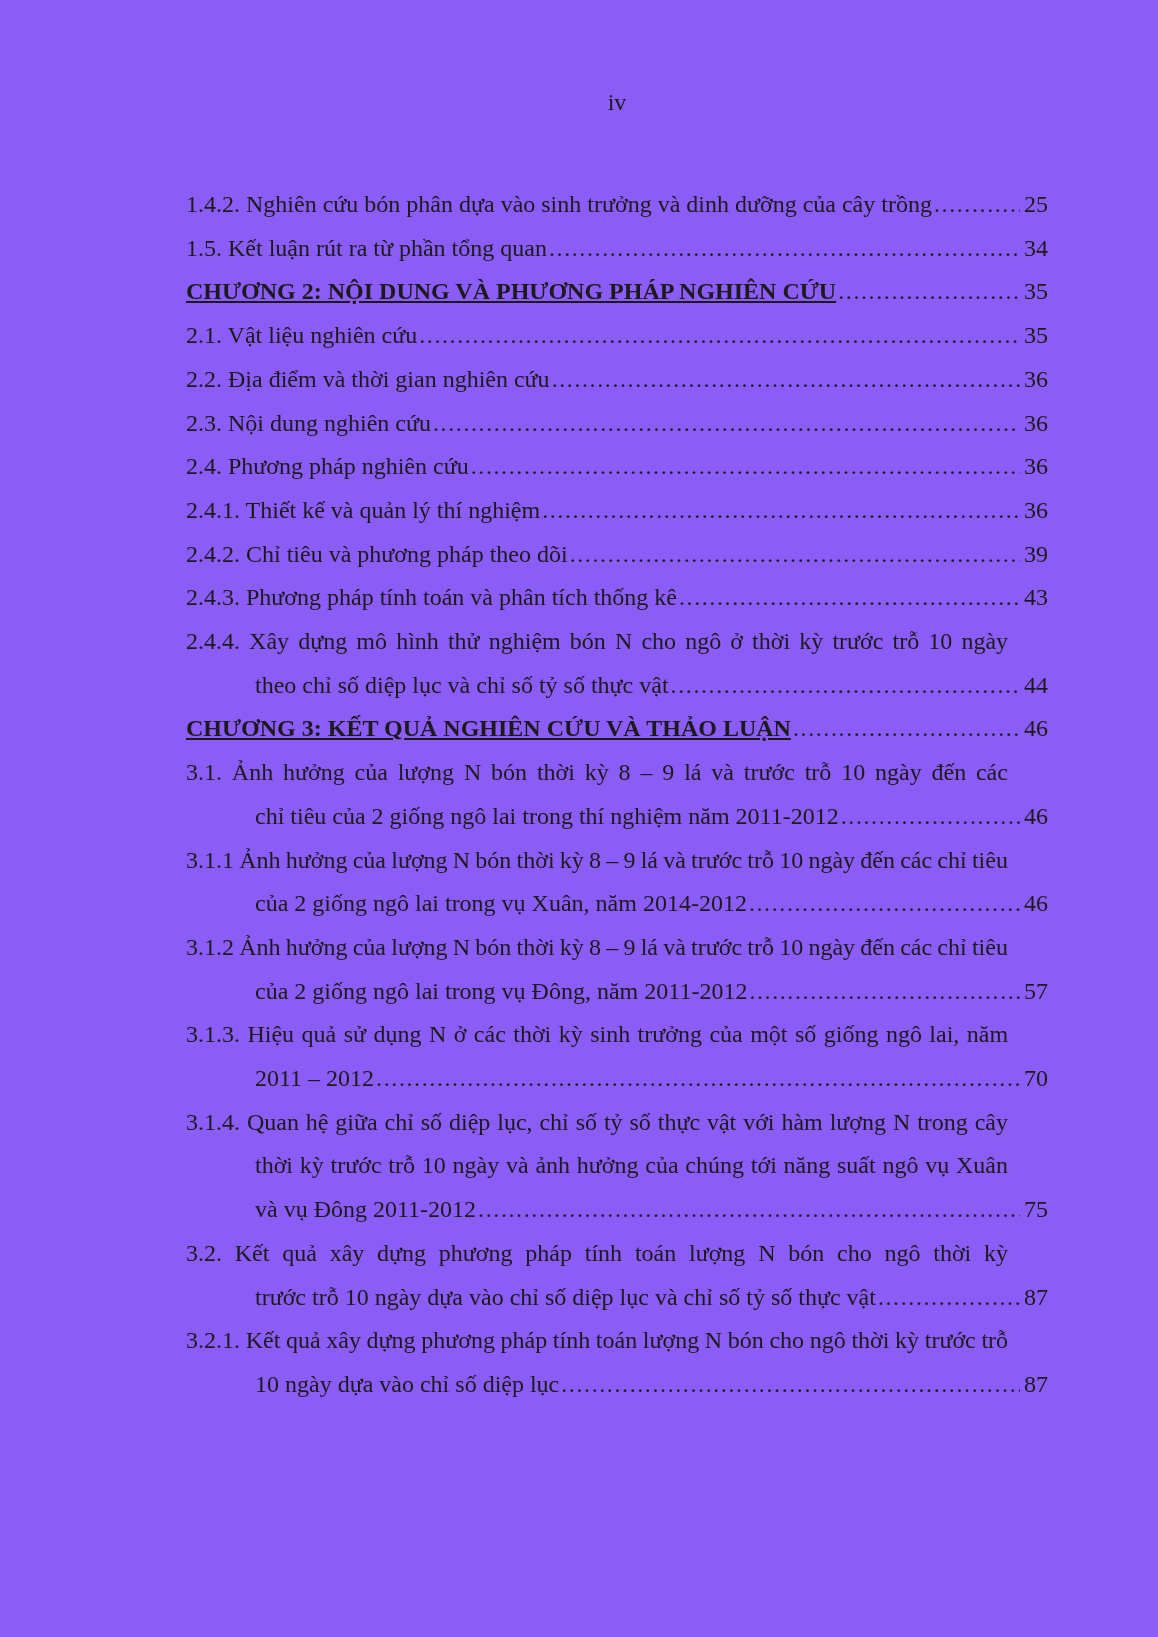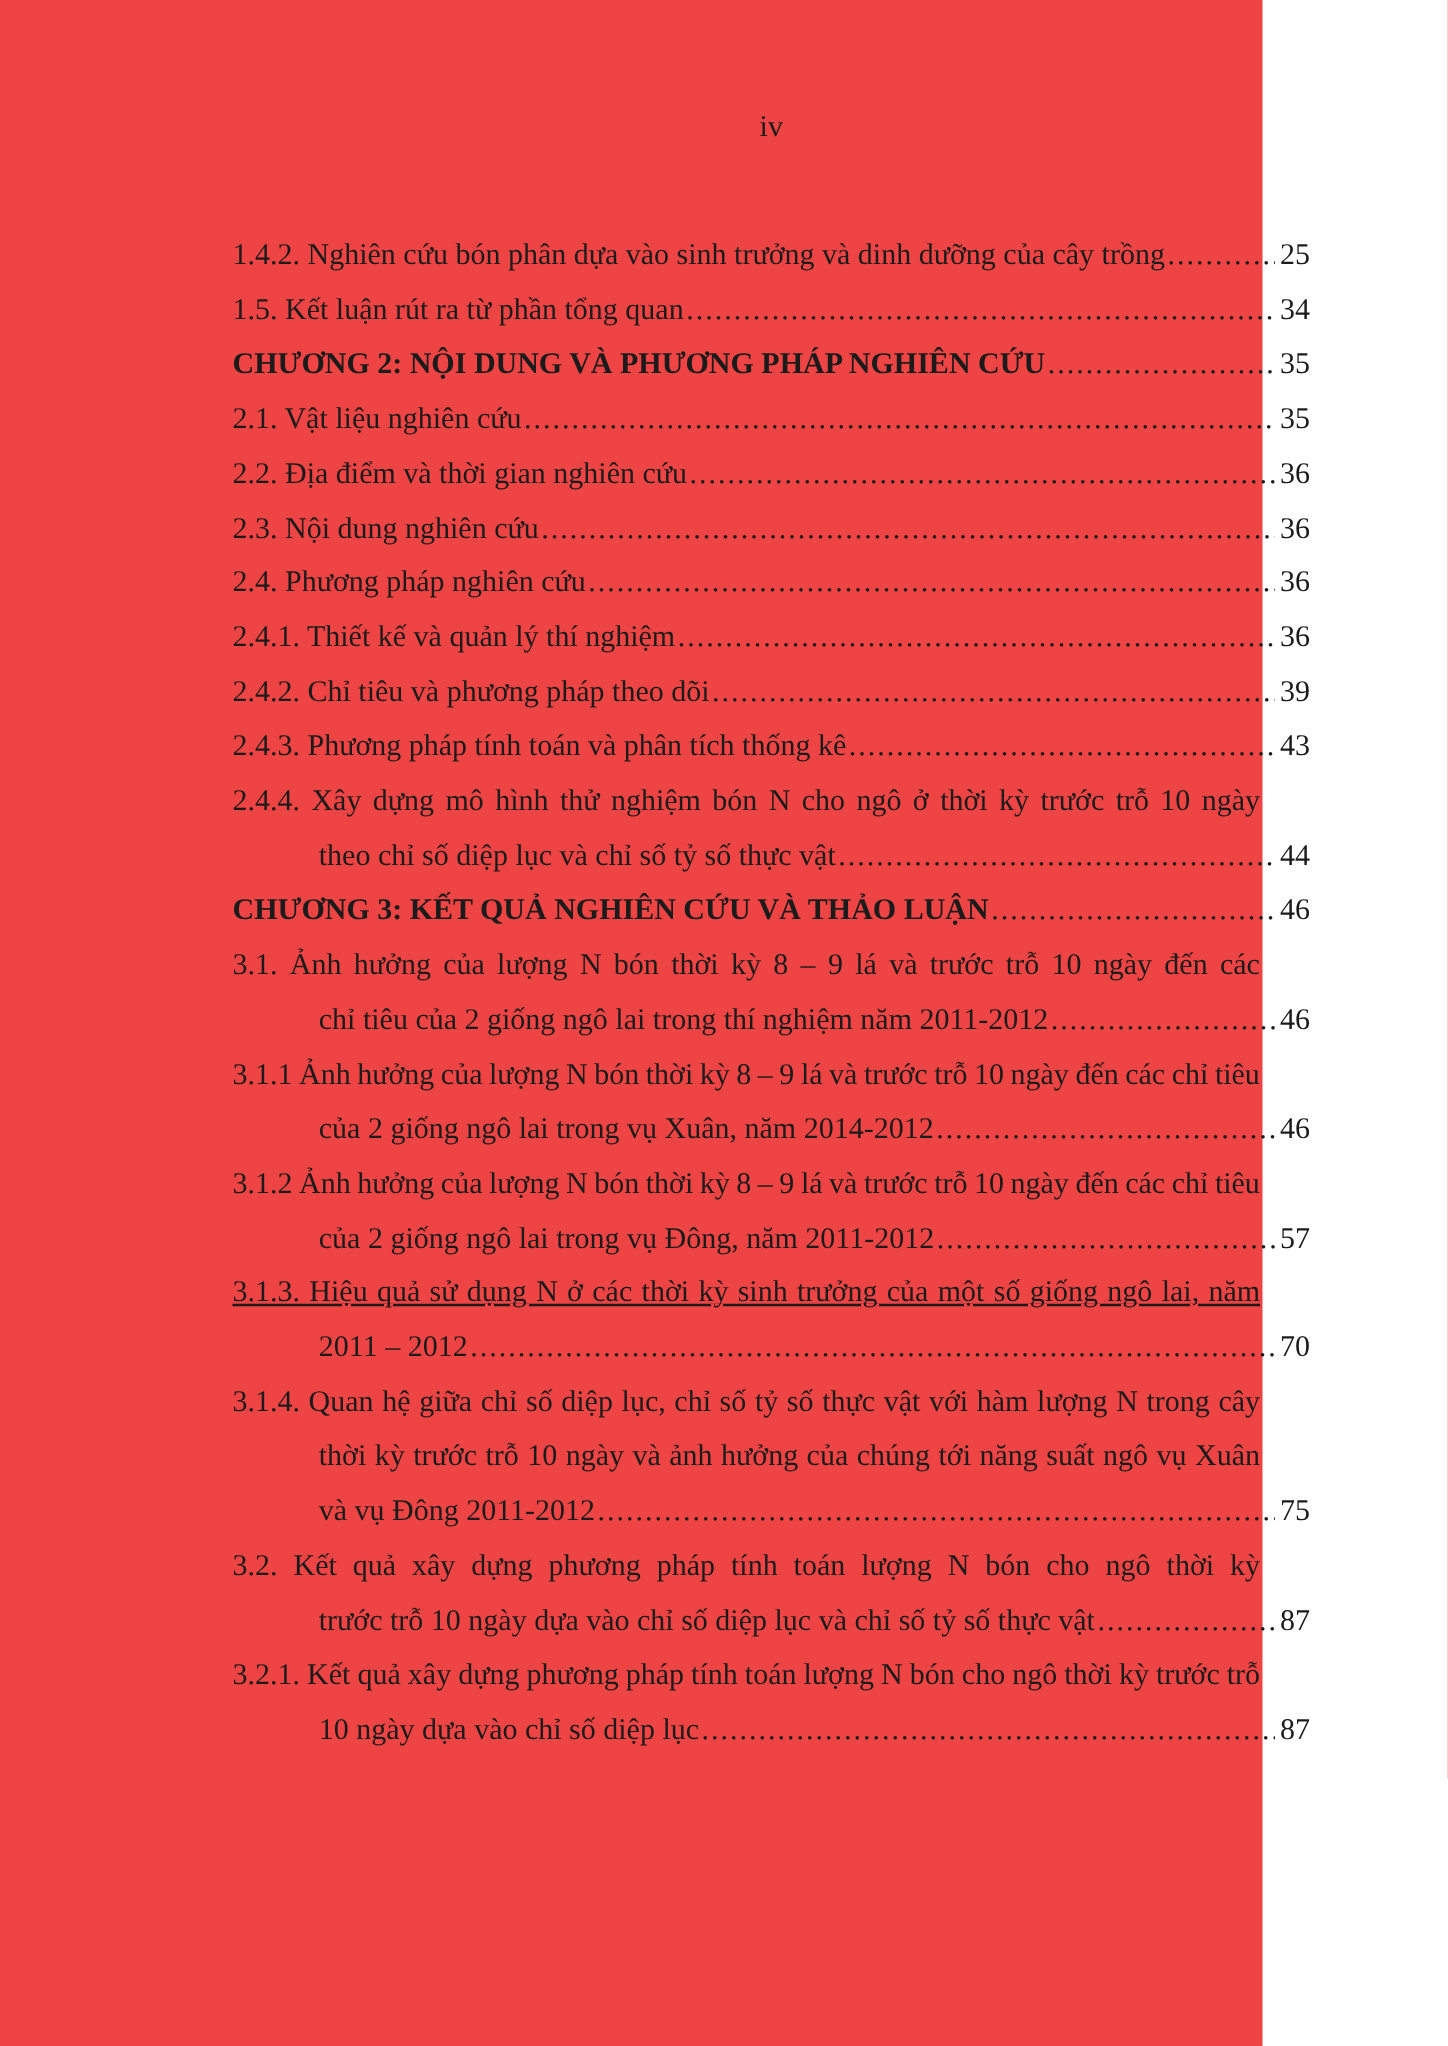--- a/index.html
+++ b/index.html
@@ -9,23 +9,23 @@
   }
   body {
     width: 1158px;
     height: 1637px;
     overflow: hidden;
     font-family: "Liberation Serif", "DejaVu Serif", serif;
     color: #1b1b1b;
   }
   .page {
     position: relative;
-    width: 1010px;
+    width: 1158px;
     height: 1637px;
-    background: #ef4444;
+    background: #8b5cf6;
   }
   .content {
     margin-left: 186px;
     width: 862px;
   }
   .header {
     padding-top: 80px;
     line-height: 44px;
     font-size: 24px;
     text-align: center;
@@ -49,20 +49,21 @@
   .line.leader {
     display: flex;
     align-items: baseline;
   }
   .txt {
     flex: 0 0 auto;
     white-space: nowrap;
   }
   .entry.bold .txt {
     font-weight: 700;
+    text-decoration: underline;
   }
   .dots {
     flex: 1 1 auto;
     min-width: 0;
     overflow: hidden;
     white-space: nowrap;
     margin-left: 2px;
   }
   .dots::after {
     content: "..........................................................................................................................................................................";
@@ -188,21 +189,21 @@
         </div>
         <div class="entry">
           <div class="line full"><span class="txt" style="word-spacing: -0.78px;">3.1.2 Ảnh hưởng của lượng N bón thời kỳ 8 – 9 lá và trước trỗ 10 ngày đến các chỉ tiêu</span></div>
           <div class="line cont leader">
             <span class="txt">của 2 giống ngô lai trong vụ Đông, năm 2011-2012</span>
             <span class="dots"></span>
             <span class="pg">57</span>
           </div>
         </div>
         <div class="entry">
-          <div class="line full"><span class="txt" style="word-spacing: 1.45px; text-decoration: underline;">3.1.3. Hiệu quả sử dụng N ở các thời kỳ sinh trưởng của một số giống ngô lai, năm</span></div>
+          <div class="line full"><span class="txt" style="word-spacing: 1.45px;">3.1.3. Hiệu quả sử dụng N ở các thời kỳ sinh trưởng của một số giống ngô lai, năm</span></div>
           <div class="line cont leader">
             <span class="txt">2011 – 2012</span>
             <span class="dots"></span>
             <span class="pg">70</span>
           </div>
         </div>
         <div class="entry">
           <div class="line full"><span class="txt" style="word-spacing: 0.9px;">3.1.4. Quan hệ giữa chỉ số diệp lục, chỉ số tỷ số thực vật với hàm lượng N trong cây</span></div>
           <div class="line cont full"><span class="txt" style="word-spacing: 0.77px;">thời kỳ trước trỗ 10 ngày và ảnh hưởng của chúng tới năng suất ngô vụ Xuân</span></div>
           <div class="line cont leader">

